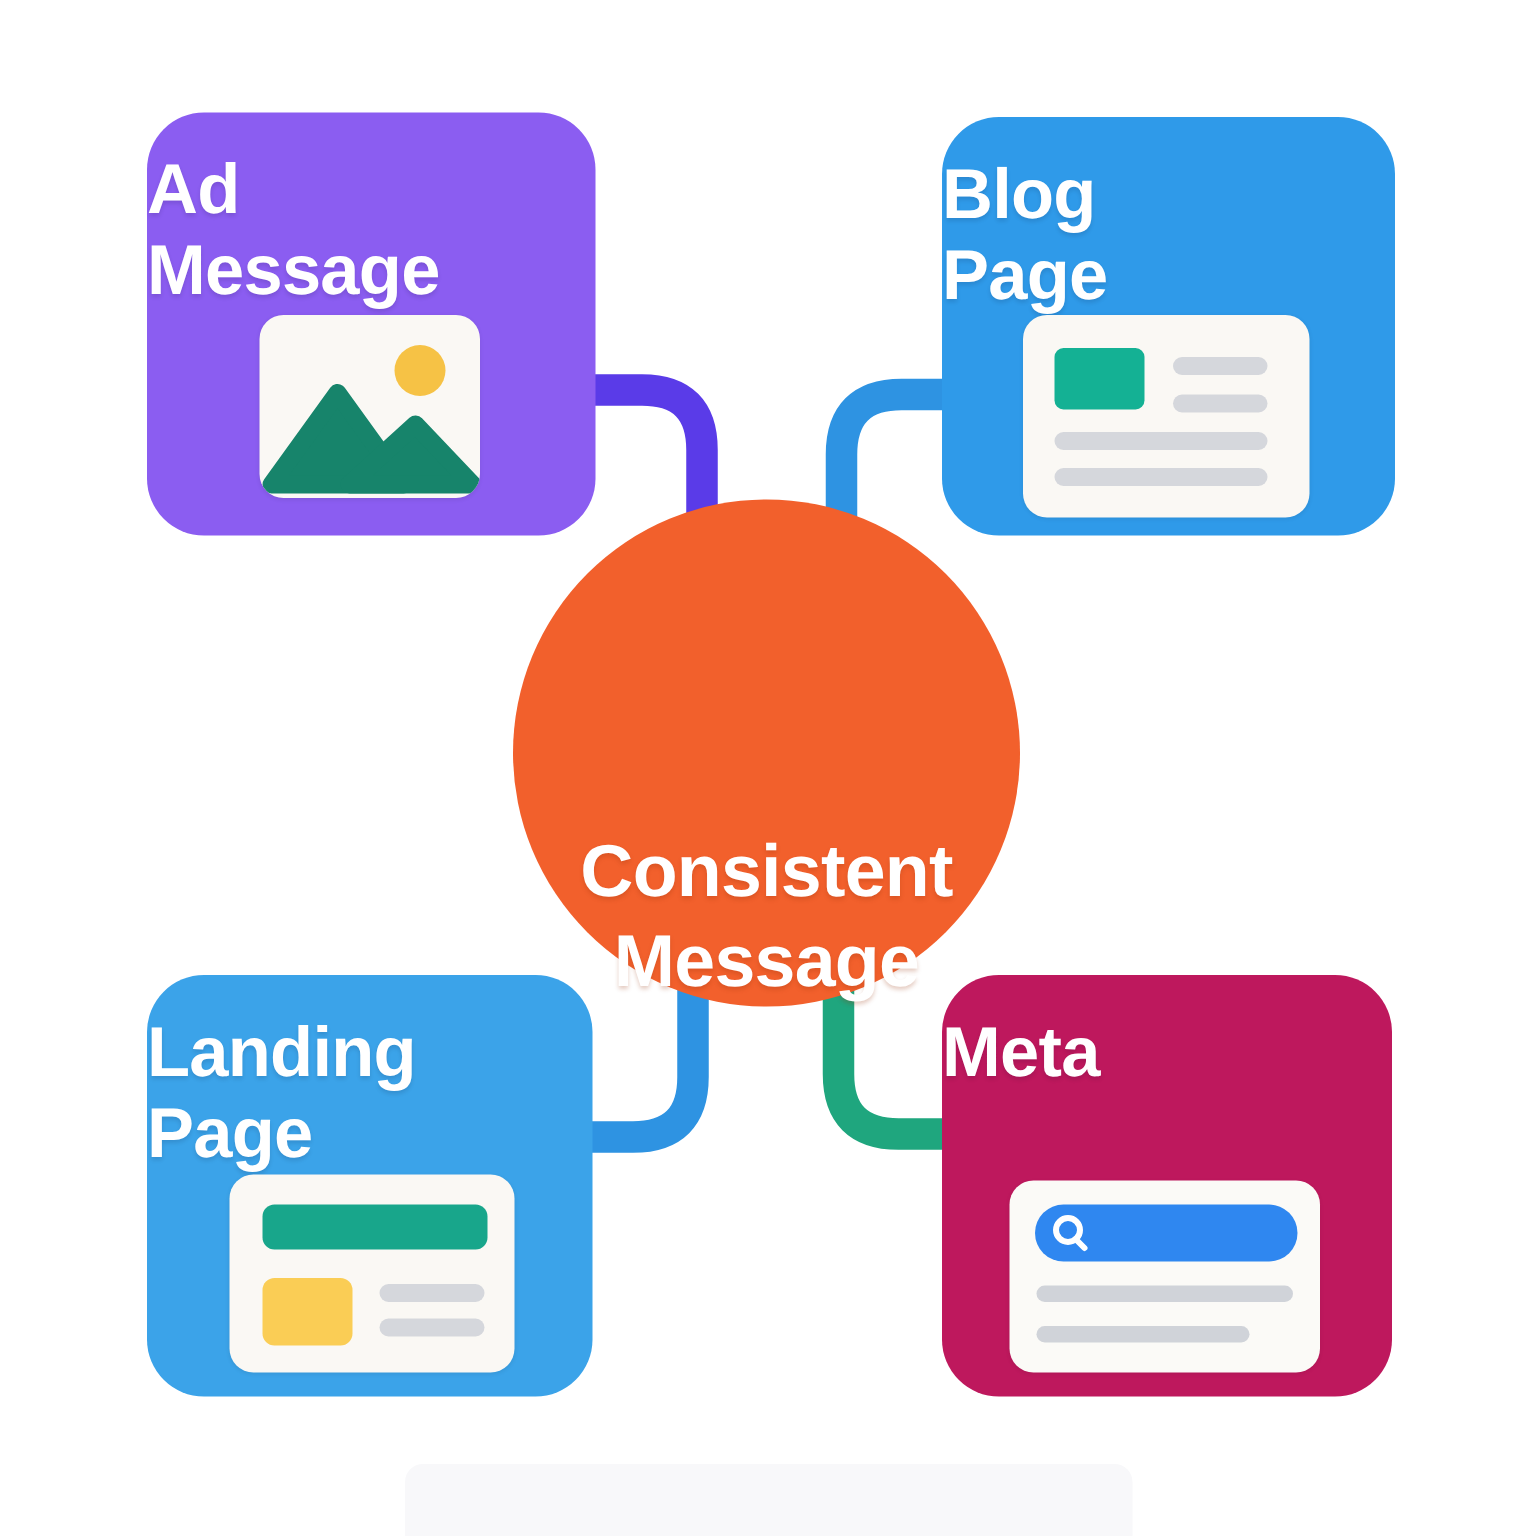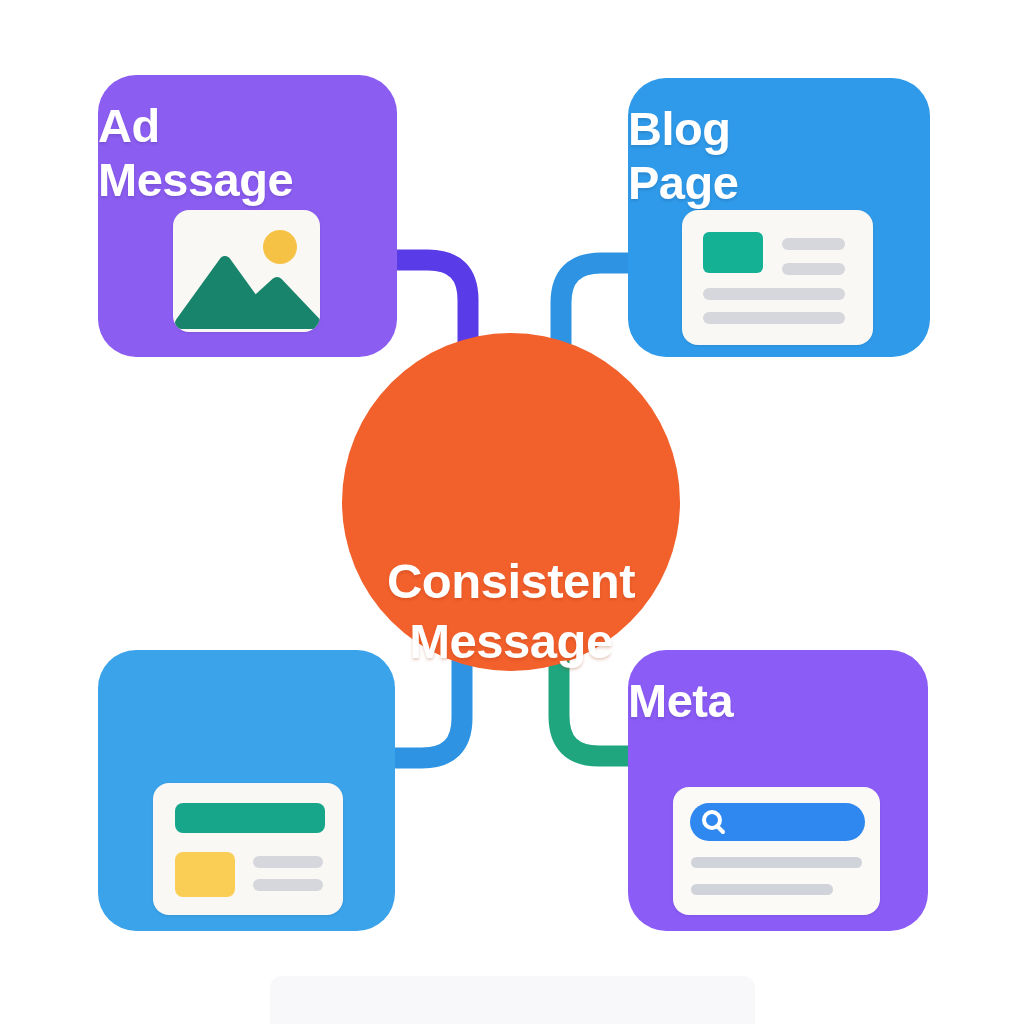--- a/index.html
+++ b/index.html
@@ -78,29 +78,33 @@
     <div class="icon-card" style="left: 54px; top: 132px; width: 191px; height: 135px; background-color: rgb(250, 248, 244);">
       <div class="bar" style="left: 21px; top: 22px; width: 60px; height: 41px; background-color: rgb(20, 177, 148);"></div>
       <div class="bar" style="left: 100px; top: 28px; width: 63px; height: 12px; background-color: rgb(213, 215, 220);"></div>
       <div class="bar" style="left: 100px; top: 53px; width: 63px; height: 12px; background-color: rgb(213, 215, 220);"></div>
       <div class="bar" style="left: 21px; top: 78px; width: 142px; height: 12px; background-color: rgb(213, 215, 220);"></div>
       <div class="bar" style="left: 21px; top: 102px; width: 142px; height: 12px; background-color: rgb(213, 215, 220);"></div>
     </div>
   </div>
 
   <div class="node-card" style="left: 98px; top: 650px; width: 297px; height: 281px; background-color: rgb(59, 163, 233);">
+    <div class="card-title" style="color: rgb(255, 255, 255);">
+      <div>Landing</div>
+      <div>Page</div>
+    </div>
     <div class="icon-card" style="left: 55px; top: 133px; width: 190px; height: 132px; background-color: rgb(250, 248, 244);">
       <div class="bar" style="left: 22px; top: 20px; width: 150px; height: 30px; border-radius: 8px; background-color: rgb(24, 166, 139);"></div>
       <div class="bar" style="left: 22px; top: 69px; width: 60px; height: 45px; border-radius: 8px; background-color: rgb(250, 205, 85);"></div>
       <div class="bar" style="left: 100px; top: 73px; width: 70px; height: 12px; background-color: rgb(213, 215, 220);"></div>
       <div class="bar" style="left: 100px; top: 96px; width: 70px; height: 12px; background-color: rgb(213, 215, 220);"></div>
     </div>
   </div>
 
-  <div class="node-card" style="left: 628px; top: 650px; width: 300px; height: 281px; background-color: #8b5cf6;">
+  <div class="node-card" style="left: 628px; top: 650px; width: 300px; height: 281px; background-color: #be185d;">
     <div class="card-title" style="color: rgb(255, 255, 255);">
       <div>Meta</div>
     </div>
     <div class="icon-card" style="left: 45px; top: 137px; width: 207px; height: 128px; background-color: rgb(251, 250, 247);">
       <div class="bar" style="left: 17px; top: 16px; width: 175px; height: 38px; border-radius: 19px; background-color: rgb(47, 135, 240);">
         <svg width="40" height="38" viewBox="0 0 40 38" style="position:absolute;left:0;top:0;" fill="none">
           <circle cx="22" cy="17" r="8" stroke-width="4" stroke="#FFFFFF"></circle>
           <line x1="27" y1="23" x2="33" y2="29" stroke-width="4" stroke-linecap="round" stroke="#FFFFFF"></line>
         </svg>
       </div>

